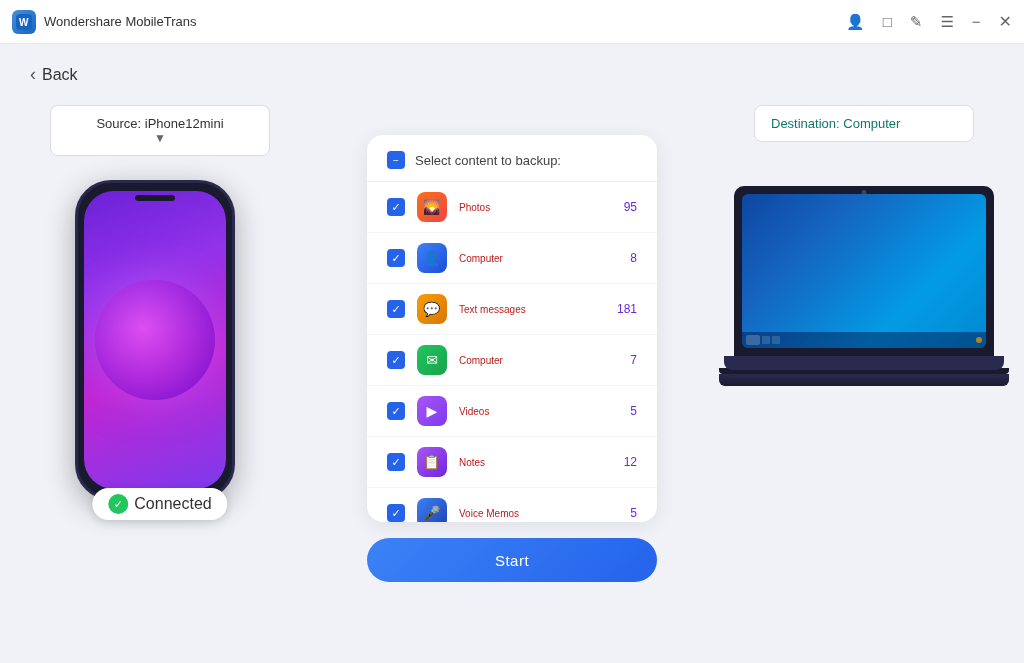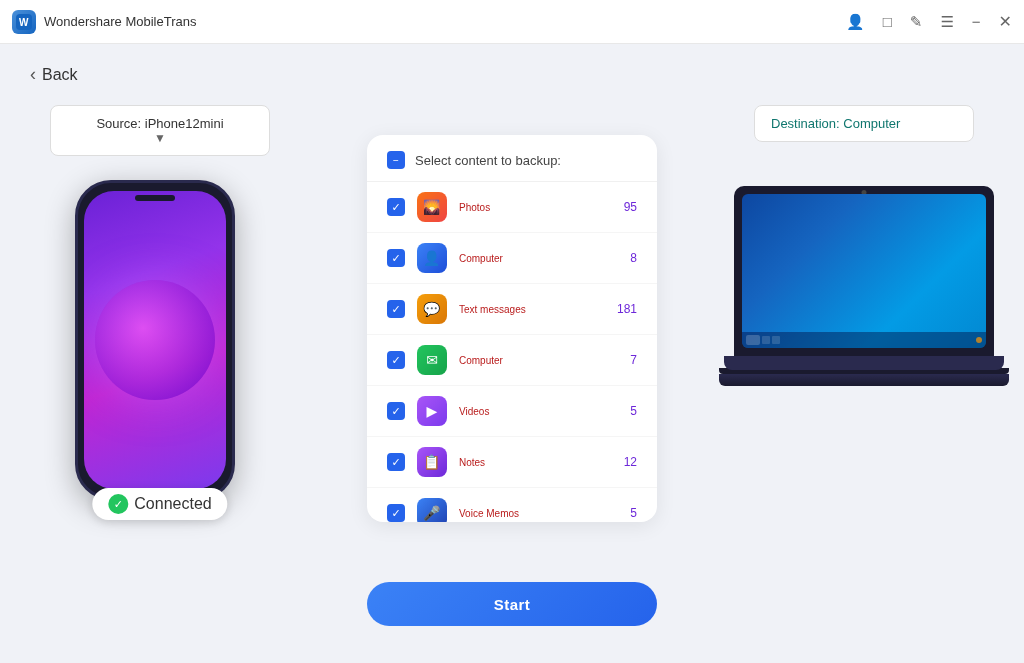--- a/index.html
+++ b/index.html
@@ -310,24 +310,23 @@
 
     
     .start-btn {
       width: 290px;
       height: 44px;
       background: linear-gradient(135deg, #3b82f6, #2563eb);
       border: none;
       border-radius: 22px;
       color: white;
       font-size: 15px;
-      font-weight: 700;
+      font-weight: 400;
       cursor: pointer;
       letter-spacing: 0.5px;
-      margin-top: 44px;
     }
 
     
     .right-col {
       flex: 0 0 260px;
       display: flex;
       flex-direction: column;
       align-items: center;
     }
 

